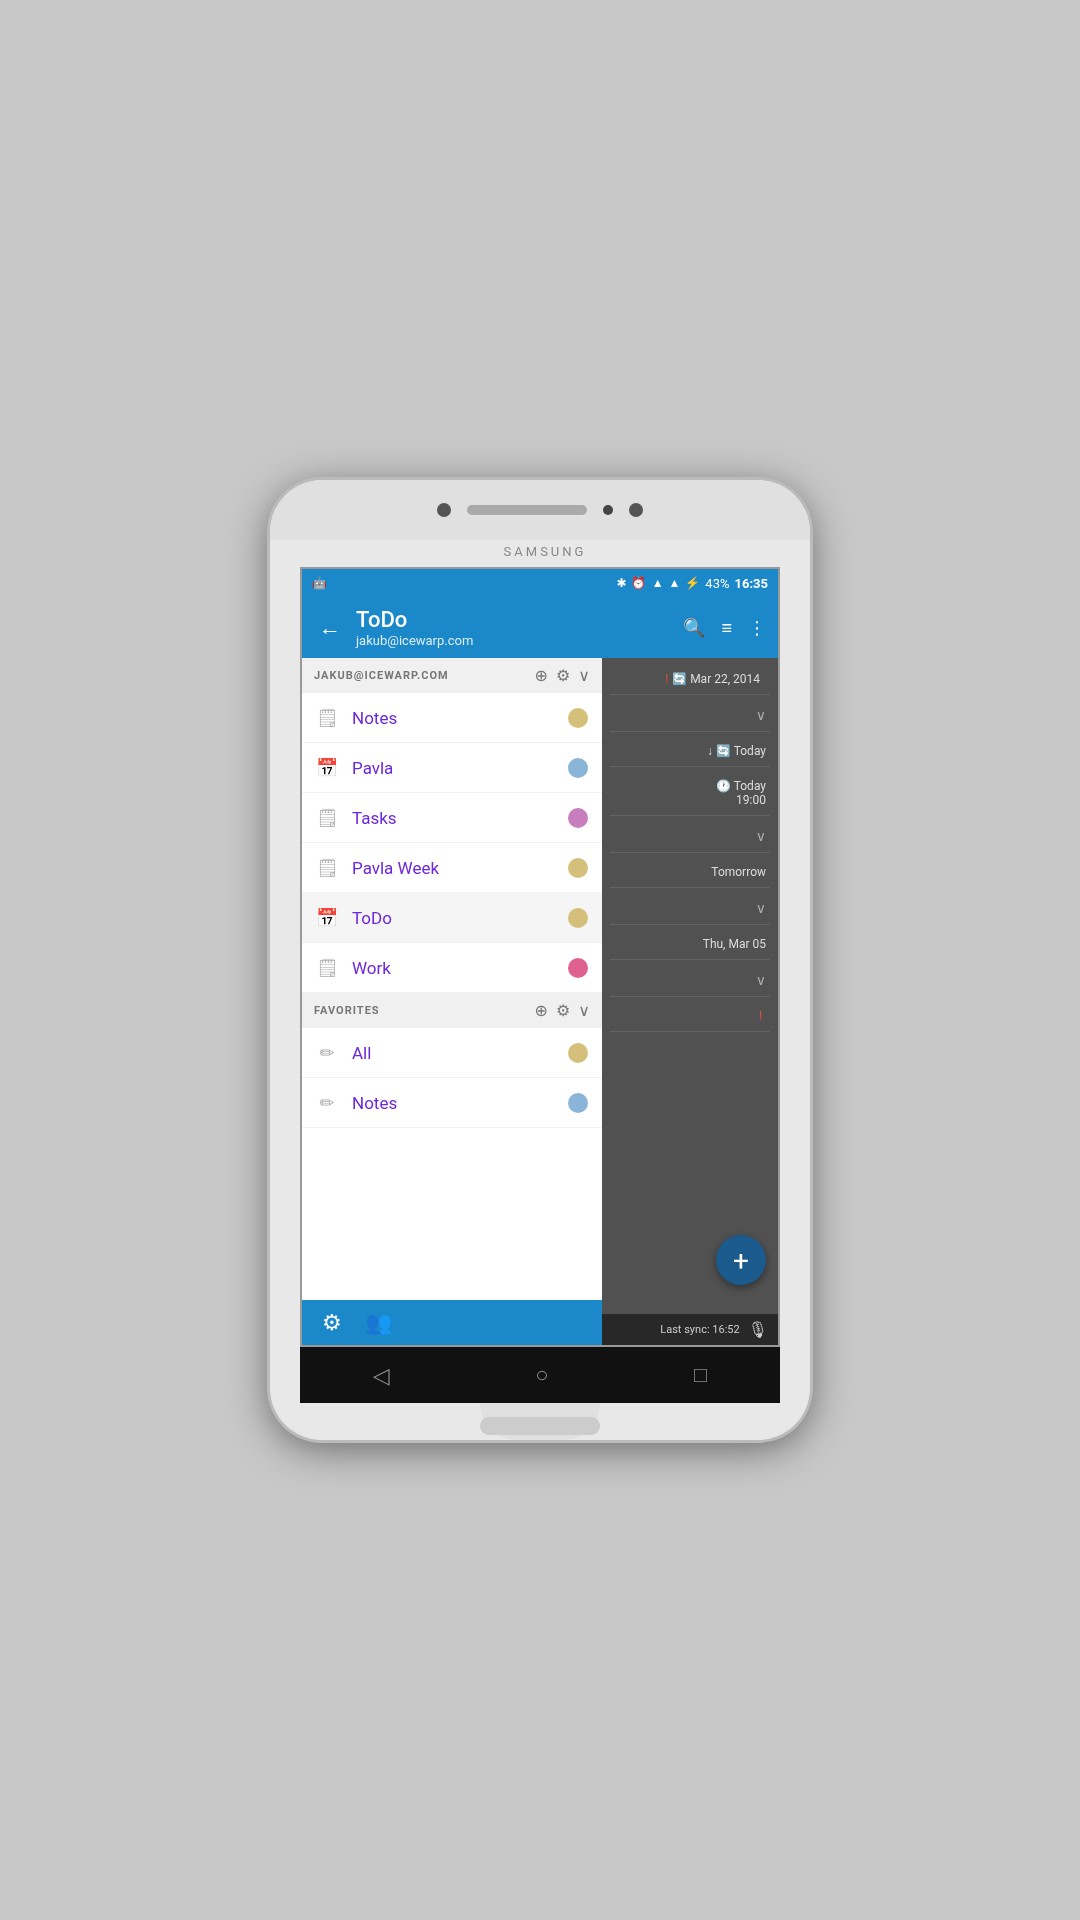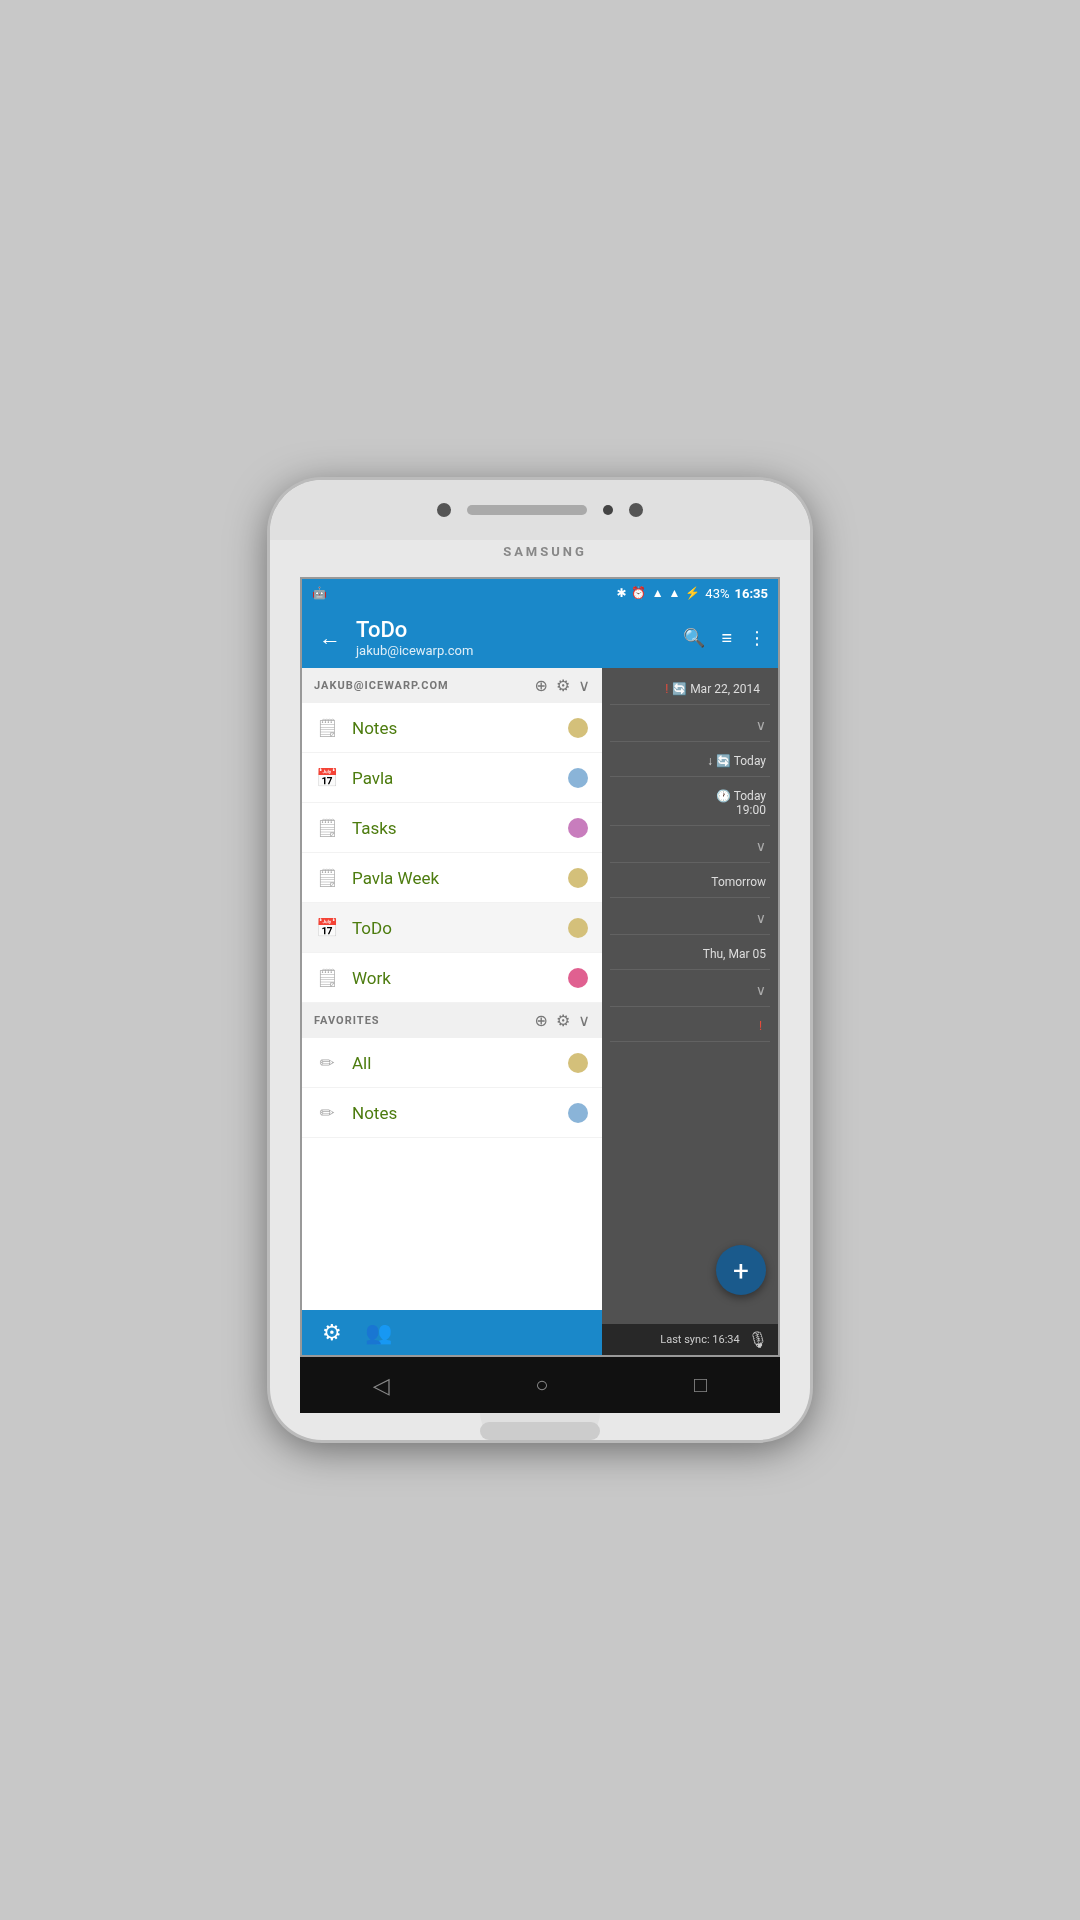--- a/index.html
+++ b/index.html
@@ -51,25 +51,25 @@
     }
     .sensor-dot {
       width: 10px;
       height: 10px;
       background: #444;
       border-radius: 50%;
     }
 
     .phone-brand {
       font-size: 13px;
-      font-weight: bold;
+      font-weight: normal;
       color: #888;
       letter-spacing: 3px;
       text-align: center;
-      padding: 4px 0 18px;
+      padding: 4px 0 8px;
       flex-shrink: 0;
       margin-left: 10px;
     }
 
     
     .screen {
       width: 480px;
       height: 780px;
       background: #fff;
       overflow: hidden;
@@ -159,21 +159,21 @@
     .list-item {
       display: flex;
       align-items: center;
       padding: 14px 14px;
       border-bottom: 1px solid #f2f2f2;
       background: #fff;
       cursor: pointer;
     }
     .list-item.active { background: #f5f5f5; }
     .list-item-icon { color: #aaa; font-size: 18px; margin-right: 14px; width: 22px; text-align: center; }
-    .list-item-label { flex: 1; font-size: 17px; color: #4d7c0f; }
+    .list-item-label { flex: 1; font-size: 17px; color: #6d28d9; }
     .list-item-dot {
       width: 20px;
       height: 20px;
       border-radius: 50%;
       flex-shrink: 0;
     }
 
     
     .bottom-bar {
       background: #1a88c9;
@@ -432,21 +432,21 @@
           </div>
 
           <div class="right-item">
             <span class="right-item-flag">!</span>
           </div>
         </div>
 
         <div class="fab">+</div>
 
         <div class="right-sync-bar">
-          <span class="sync-text">Last sync: 16:34</span>
+          <span class="sync-text">Last sync: 16:52</span>
           <span class="mic-icon">🎙</span>
         </div>
       </div>
 
     </div>
   </div>
 
   <div class="phone-bottom-bar">
     <span class="hw-btn">◁</span>
     <span class="hw-btn">○</span>

